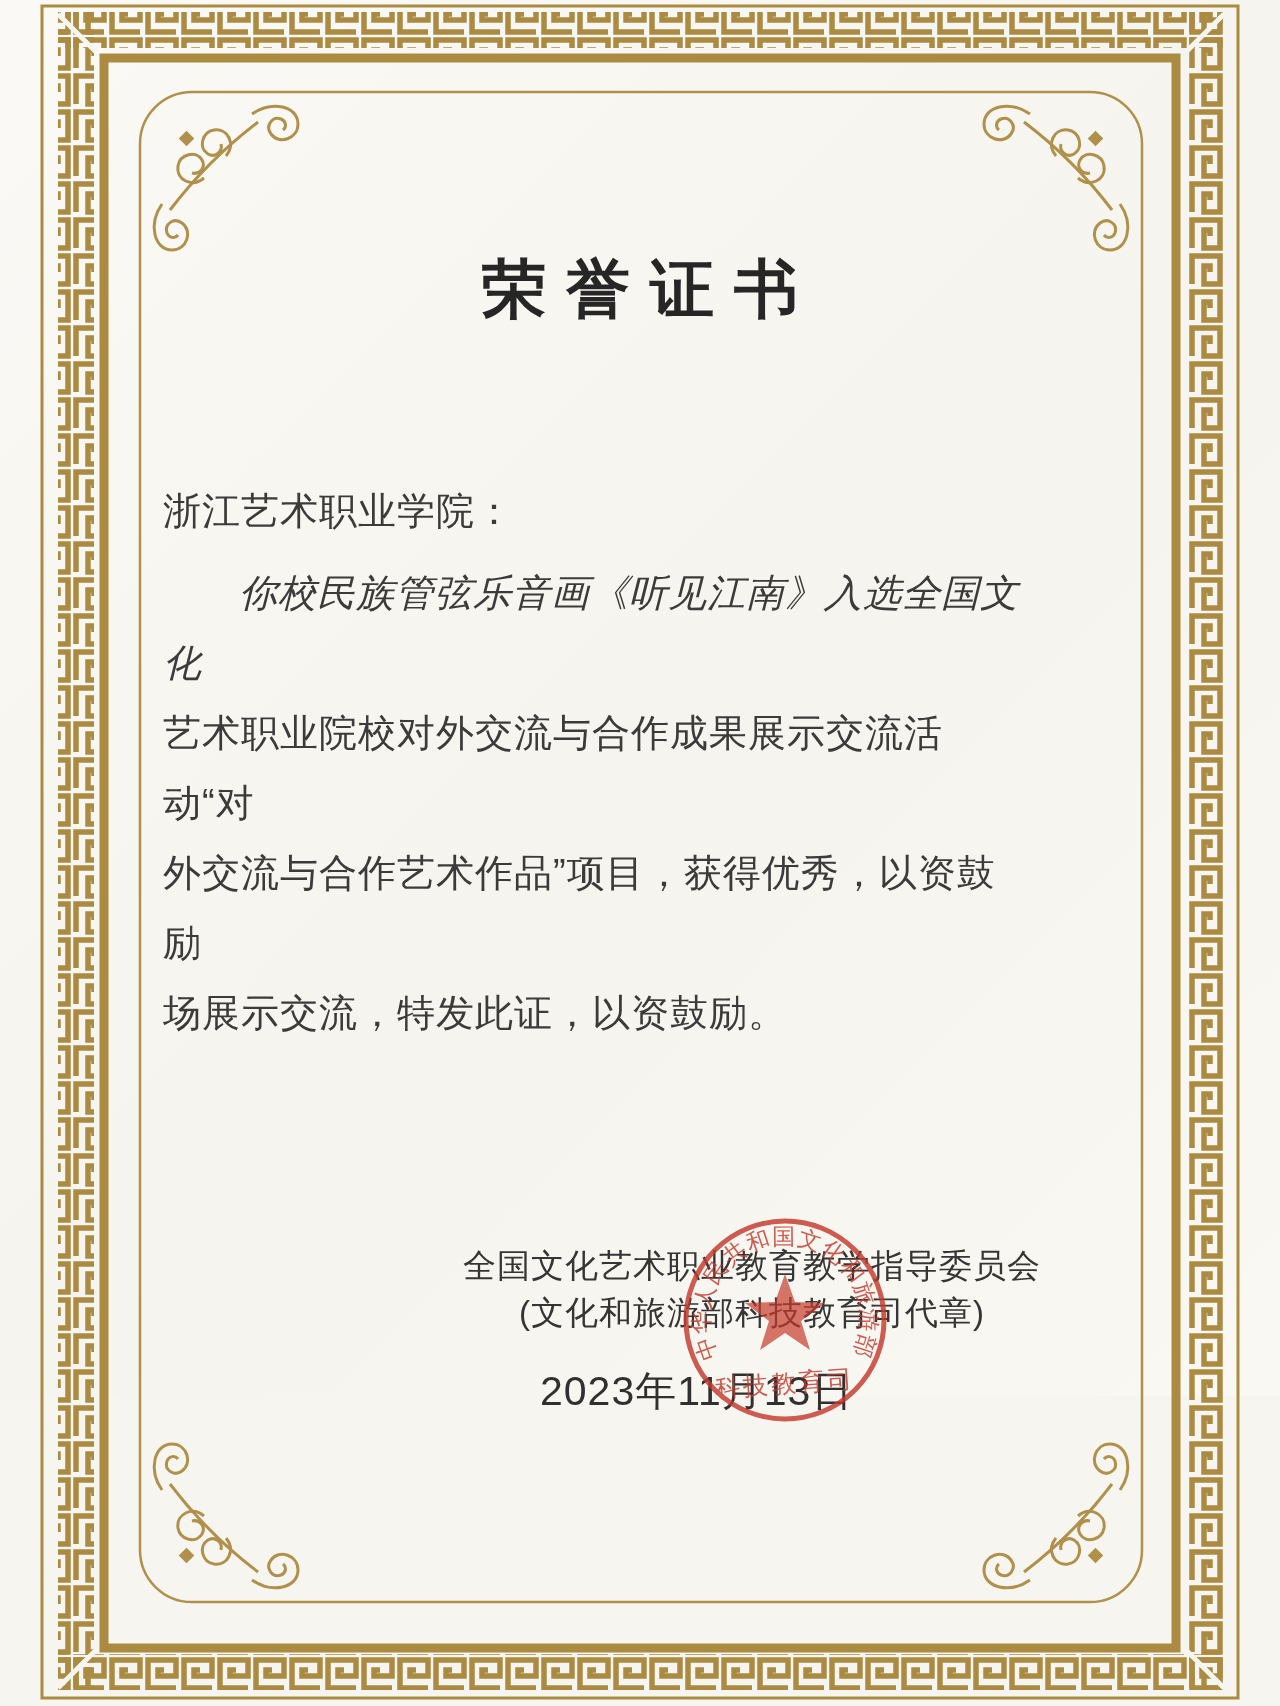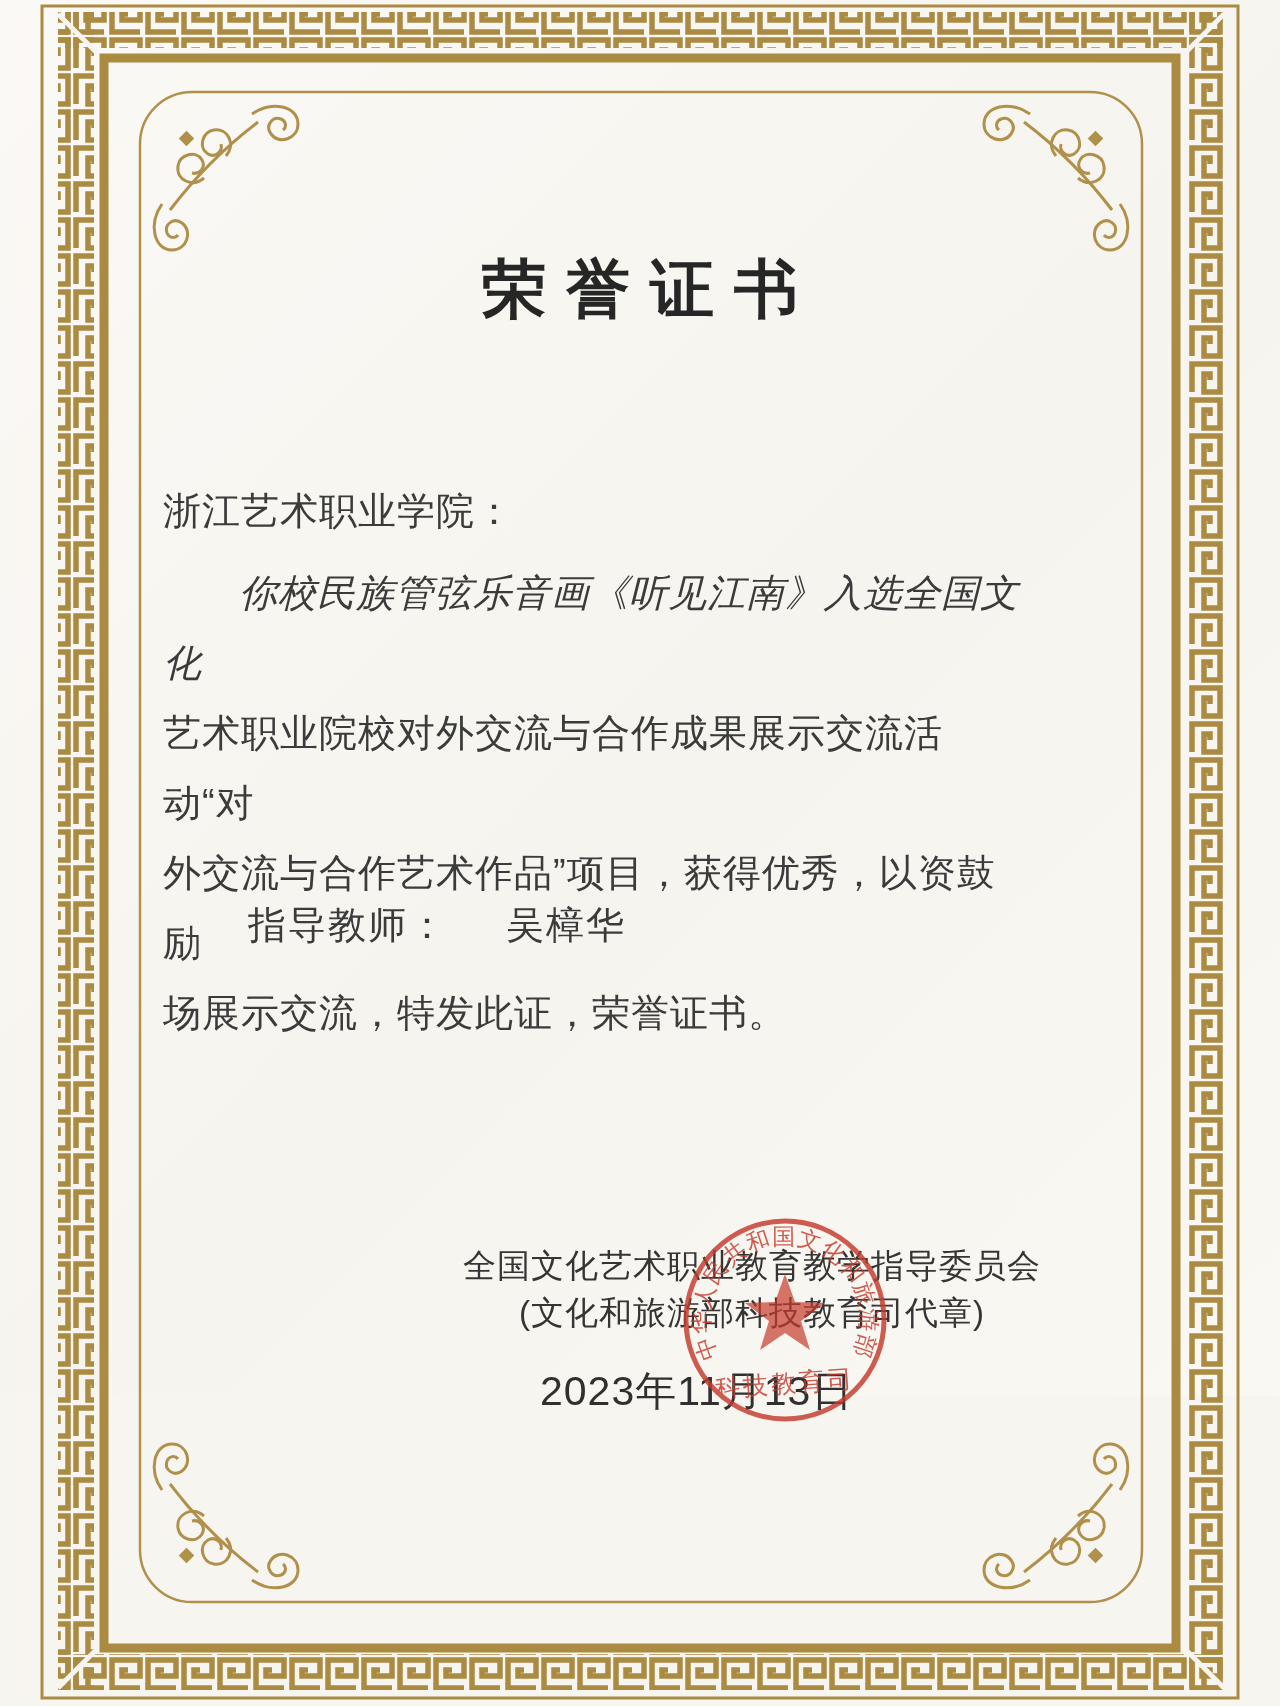--- a/index.html
+++ b/index.html
@@ -128,26 +128,23 @@
 
   <div class="content">
 
     <div class="title">荣誉证书</div>
 
     <div class="body-block">
       <div class="recipient">浙江艺术职业学院：</div>
       <div class="body-line first">你校民族管弦乐音画《听见江南》入选全国文化</div>
       <div class="body-line">艺术职业院校对外交流与合作成果展示交流活动“对</div>
       <div class="body-line">外交流与合作艺术作品”项目，获得优秀，以资鼓励</div>
-      <div class="body-line">场展示交流，特发此证，荣誉证书。</div>
+      <div class="body-line">场展示交流，特发此证，以资鼓励。</div>
     </div>
 
-    <div class="advisor">
-      <span class="label">指导教师：</span><span class="name">吴樟华</span>
-    </div>
 
     <div class="issuer-block">
       <div>全国文化艺术职业教育教学指导委员会</div>
       <div>(文化和旅游部科技教育司代章)</div>
     </div>
 
     <div class="date-line">2023年11月13日</div>
   </div>
 
   <svg class="layer seal-layer" viewBox="0 0 1280 1706" aria-hidden="true">

